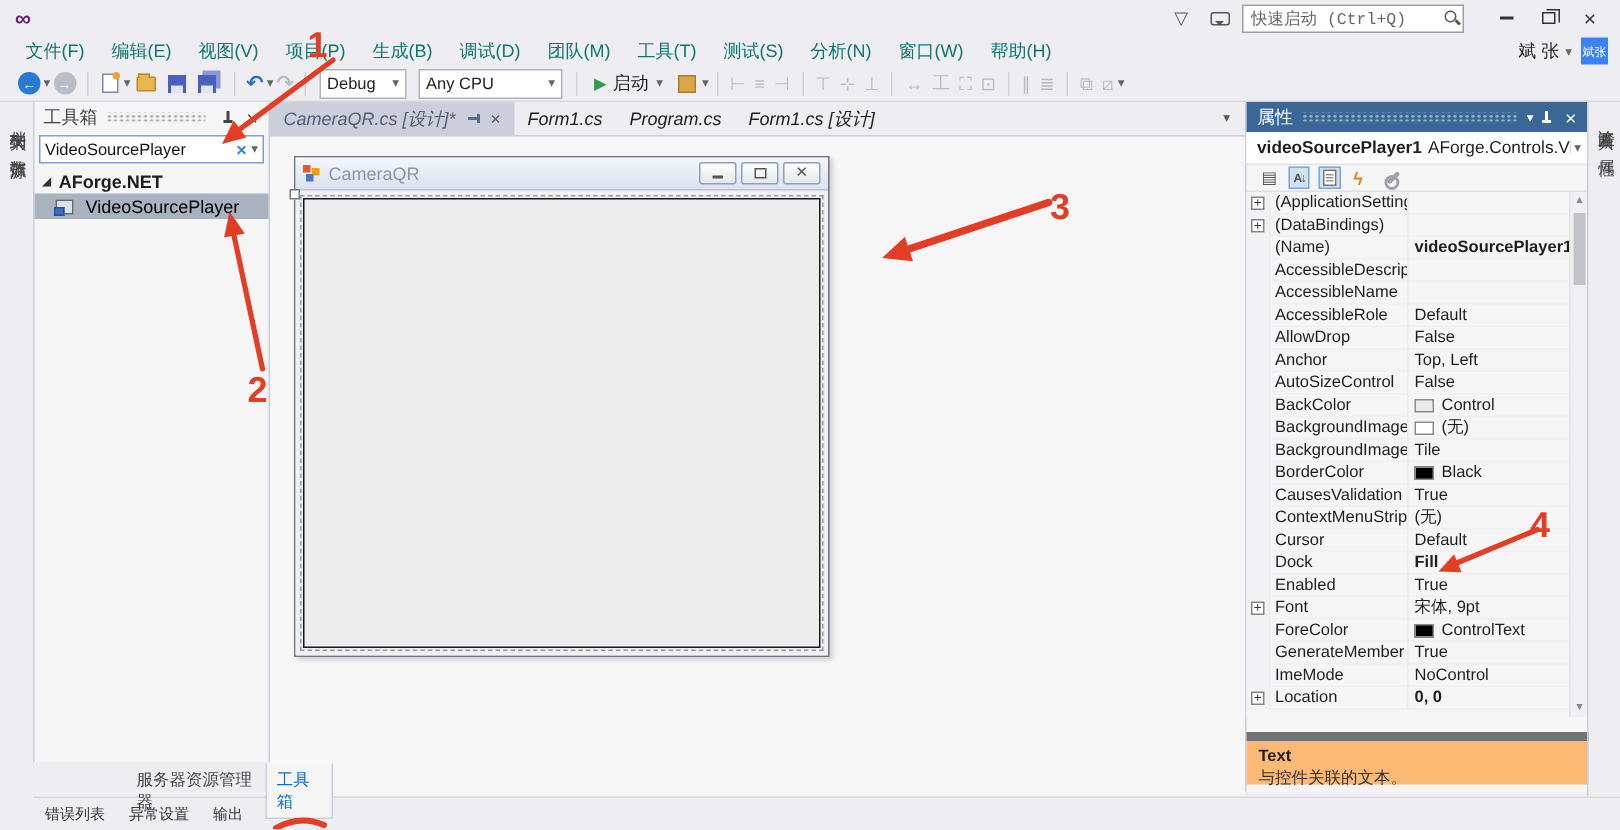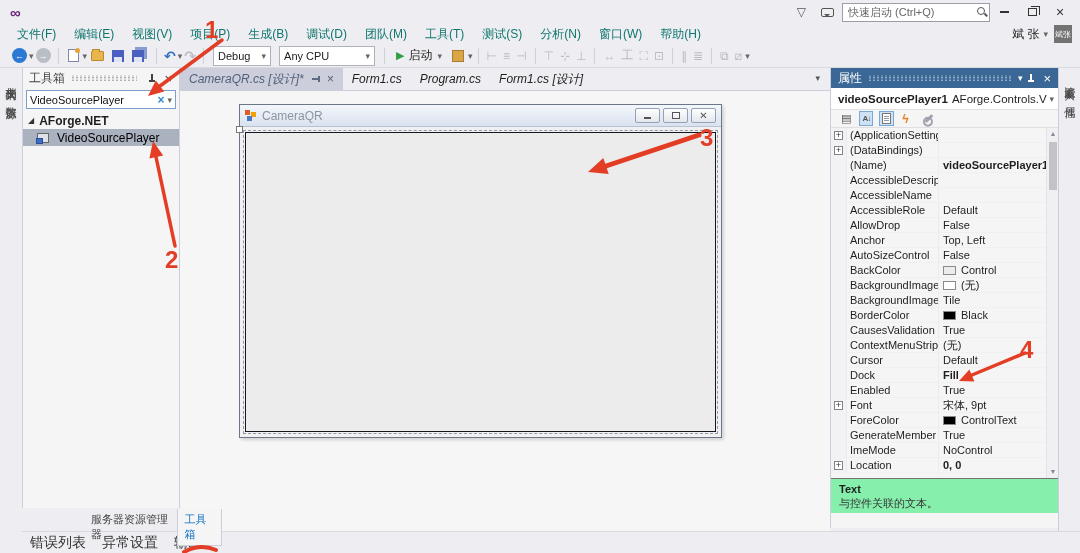--- a/index.html
+++ b/index.html
@@ -9,36 +9,36 @@
 
   
   #titlebar { position:absolute; left:0; top:0; width:1080px; height:24px; display:flex; align-items:center; padding:0 6px; }
   .vslogo { color:#68217a; font-size:15px; font-weight:bold; margin:0 8px 0 4px; }
   #window-title { color:#444; font-size:12px; }
   #titlebar .spacer { flex:1; }
   .tb-ico { color:#555; font-size:12px; margin:0 7px; }
   .bubble { position:relative; width:13px; height:9px; border:1px solid #555; border-radius:2px; margin:0 8px; }
   .bubble::after { content:""; position:absolute; left:2px; bottom:-4px; border:3px solid transparent; border-top-color:#555; }
   #quick-launch { width:148px; height:19px; border:1px solid #999ea8; background:#fff; color:#666; font-size:11px; padding:0 20px 0 5px; outline:none; font-family:inherit; }
-  .ql-wrap { position:relative; margin-right:0; }
+  .ql-wrap { position:relative; margin-right:14px;font-family:Liberation Mono, monospace; }
   .mag { position:absolute; right:5px; top:4px; width:8px; height:8px; border:1.5px solid #555; border-radius:50%; }
   .mag::after { content:""; position:absolute; left:6px; top:6px; width:4px; height:1.5px; background:#555; transform:rotate(45deg); }
   .wbtn { width:28px; height:18px; display:inline-flex; align-items:center; justify-content:center; color:#333; }
   .glyph-min { width:9px; height:2px; background:#333; }
   .glyph-restore { width:9px; height:8px; border:1px solid #333; position:relative; }
   .glyph-restore::before { content:""; position:absolute; left:2px; top:-3px; width:8px; height:8px; border:1px solid #333; border-bottom:none; border-left:none; }
   .glyph-close { font-size:14px; line-height:1; }
 
   
   #menubar { position:absolute; left:0; top:24px; width:1080px; height:20px; display:flex; align-items:center; padding-left:8px; }
   .menu-item { padding:2px 9px; color:#0f766e; }
   #menubar .spacer { flex:1; }
   #user-name { color:#1e1e1e; margin-right:4px; }
   .caret { color:#666; font-size:9px; }
-  #avatar { width:18px; height:18px; background:#737373; color:#fff; font-size:8px; display:flex; align-items:center; justify-content:center; margin:0 8px 0 6px; }
+  #avatar { width:18px; height:18px; background:#3b82f6; color:#fff; font-size:8px; display:flex; align-items:center; justify-content:center; margin:0 8px 0 6px; }
 
   
   #toolbar { position:absolute; left:0; top:44px; width:1080px; height:24px; display:flex; align-items:center; padding-left:10px; border-bottom:1px solid #d8d8df; }
   .tsep { width:1px; height:16px; background:#d0d0d8; margin:0 5px; }
   .circ { width:15px; height:15px; border-radius:50%; display:inline-flex; align-items:center; justify-content:center; color:#fff; font-size:9px; margin:0 2px; }
   .circ.blue { background:#2a7ad4; }
   .circ.gray { background:#b9bdc6; }
   .doc-ic { width:11px; height:13px; background:#fff; border:1px solid #7a8aa8; position:relative; margin:0 4px; }
   .doc-ic::after { content:""; position:absolute; right:-2px; top:-2px; width:5px; height:5px; background:#e8a33d; border-radius:50%; }
   .folder-ic { width:13px; height:10px; background:#e8b64c; border:1px solid #b98a2e; border-radius:1px; position:relative; margin:0 4px; }
@@ -75,36 +75,36 @@
   .tree-caret { font-size:8px; color:#333; margin-right:5px; }
   .tree-item { display:flex; align-items:center; height:17px; padding-left:14px; background:#aab1bf; color:#000; }
   .ctl-ic { width:12px; height:10px; background:#dde1e8; border:1px solid #666; position:relative; margin-right:8px; }
   .ctl-ic::after { content:""; position:absolute; left:-2px; bottom:-2px; width:5px; height:4px; background:#3b6ec5; border:1px solid #2a4f92; }
 
   
   #toolbox-tabs { position:absolute; left:22px; top:509px; width:200px; height:22px; display:flex; align-items:flex-start; padding-left:62px; z-index:4; }
   .btab { padding:3px 7px; font-size:11px; color:#444; }
   .btab.active { background:#f5f5f5; color:#0e70c0; border:1px solid #cccedb; border-top:none; }
   #bottom-strip { position:absolute; left:22px; top:531px; width:1058px; height:22px; display:flex; align-items:center; border-top:1px solid #d8d8df; background:#eeeef2; z-index:3; }
-  .btab2 { padding:2px 8px; font-size:14px; color:#333; }
+  .btab2 { padding:2px 8px; font-size:10px; color:#333; }
 
   
   #editor { position:absolute; left:180px; top:68px; width:650px; height:463px; }
   #tabstrip { position:absolute; left:0; top:0; width:650px; height:22px; display:flex; align-items:flex-end; }
   .etab { display:flex; align-items:center; padding:3px 9px; height:22px; color:#1e1e1e;font-style:italic; }
   .etab.active { background:#cccedb; color:#52607a; }
   .tabpin { position:relative; width:10px; height:10px; margin-left:7px; color:#5d6a85; }
   .tabpin::before { content:""; position:absolute; left:1px; top:4px; width:6px; height:2px; background:currentColor; }
   .tabpin::after { content:""; position:absolute; left:7px; top:2px; width:2px; height:6px; background:currentColor; }
   .tabclose { margin-left:6px; color:#52607a; font-size:12px; }
   #tab-chevron { position:absolute; right:10px; top:5px; color:#555; font-size:9px; }
   #design-surface { position:absolute; left:0; top:22px; width:650px; height:441px; background:#f6f6f7; border-top:1px solid #cccedb; }
 
   
-  #form { position:absolute; left:16px; top:13px; width:483px; height:334px; border:1px solid #6b7687; background:#f9a8d4; box-shadow:2px 2px 3px rgba(0,0,0,.15);margin-left:43px; }
+  #form { position:absolute; left:16px; top:13px; width:357px; height:334px; border:1px solid #6b7687; background:#f9a8d4; box-shadow:2px 2px 3px rgba(0,0,0,.15); }
   #form-titlebar { height:22px; background:linear-gradient(#f4f7fb,#d9e2f0); border-bottom:1px solid #b8c2d4; display:flex; align-items:center; padding:0 5px; }
   .form-ic { width:12px; height:11px; position:relative; margin-right:5px; }
   .form-ic i { position:absolute; width:5px; height:5px; }
   .form-ic i:nth-child(1){ left:0; top:0; background:#e05a2b; }
   .form-ic i:nth-child(2){ left:6px; top:2px; background:#f0a202; }
   .form-ic i:nth-child(3){ left:2px; top:6px; background:#4a76c9; }
   #form-title { color:#8e959e; flex:1; }
   .fbtn { width:25px; height:15px; border:1px solid #94a0b4; border-radius:2px; background:linear-gradient(#fefefe,#e3e7ec); display:inline-flex; align-items:center; justify-content:center; margin-left:3px; color:#555; }
   .f-min { width:7px; height:2px; background:#555; margin-top:5px; }
   .f-max { width:8px; height:7px; border:1px solid #555; }
@@ -136,21 +136,21 @@
   .pgut { width:16px; height:15px; flex:none; display:flex; align-items:center; justify-content:center; border-right:1px solid #ececee; background:#f2f2f4; }
   .plusbox { width:9px; height:9px; border:1px solid #848484; background:#fff; font-size:9px; line-height:7px; text-align:center; color:#333; }
   .pname { width:92px; flex:none; padding-left:3px; font-size:11px; white-space:nowrap; overflow:hidden; border-right:1px solid #ececee; height:15px; line-height:15px; }
   .pval { flex:1; padding-left:4px; font-size:11px; white-space:nowrap; overflow:hidden; height:15px; line-height:15px; display:flex; align-items:center; }
   .pval.bold { font-weight:bold; }
   .swatch { width:13px; height:9px; border:1px solid #8a8a8a; margin-right:5px; flex:none; }
   
   #pscroll { position:absolute; right:0; top:60px; width:12px; height:350px; background:#f0f0f2; border-left:1px solid #e4e4e8; }
   .sarrow { position:absolute; left:0; width:12px; height:12px; color:#868999; font-size:7px; text-align:center; line-height:12px; }
   #sthumb { position:absolute; left:2px; top:14px; width:8px; height:48px; background:#c2c3c9; }
-  #props-desc { position:absolute; left:0; top:410px; width:228px; height:35px; border-top:1px solid #737373; background:#86efac; padding:4px 8px; }
+  #props-desc { position:absolute; left:0; top:420px; width:228px; height:35px; border-top:6px solid #737373; background:#fdba74; padding:4px 8px; }
   #desc-title { font-weight:bold; font-size:11px; }
   #desc-text { font-size:11px; color:#333; margin-top:1px; }
 
   
   #right-strip { position:absolute; left:1058px; top:68px; width:22px; height:485px; border-left:1px solid #cccedb; }
 
   
   #overlay { position:absolute; left:0; top:0; width:1080px; height:553px; pointer-events:none; z-index:10; }
   .ann-num { font-family:"Liberation Sans",sans-serif; font-weight:bold; font-size:24px; }
 </style>

